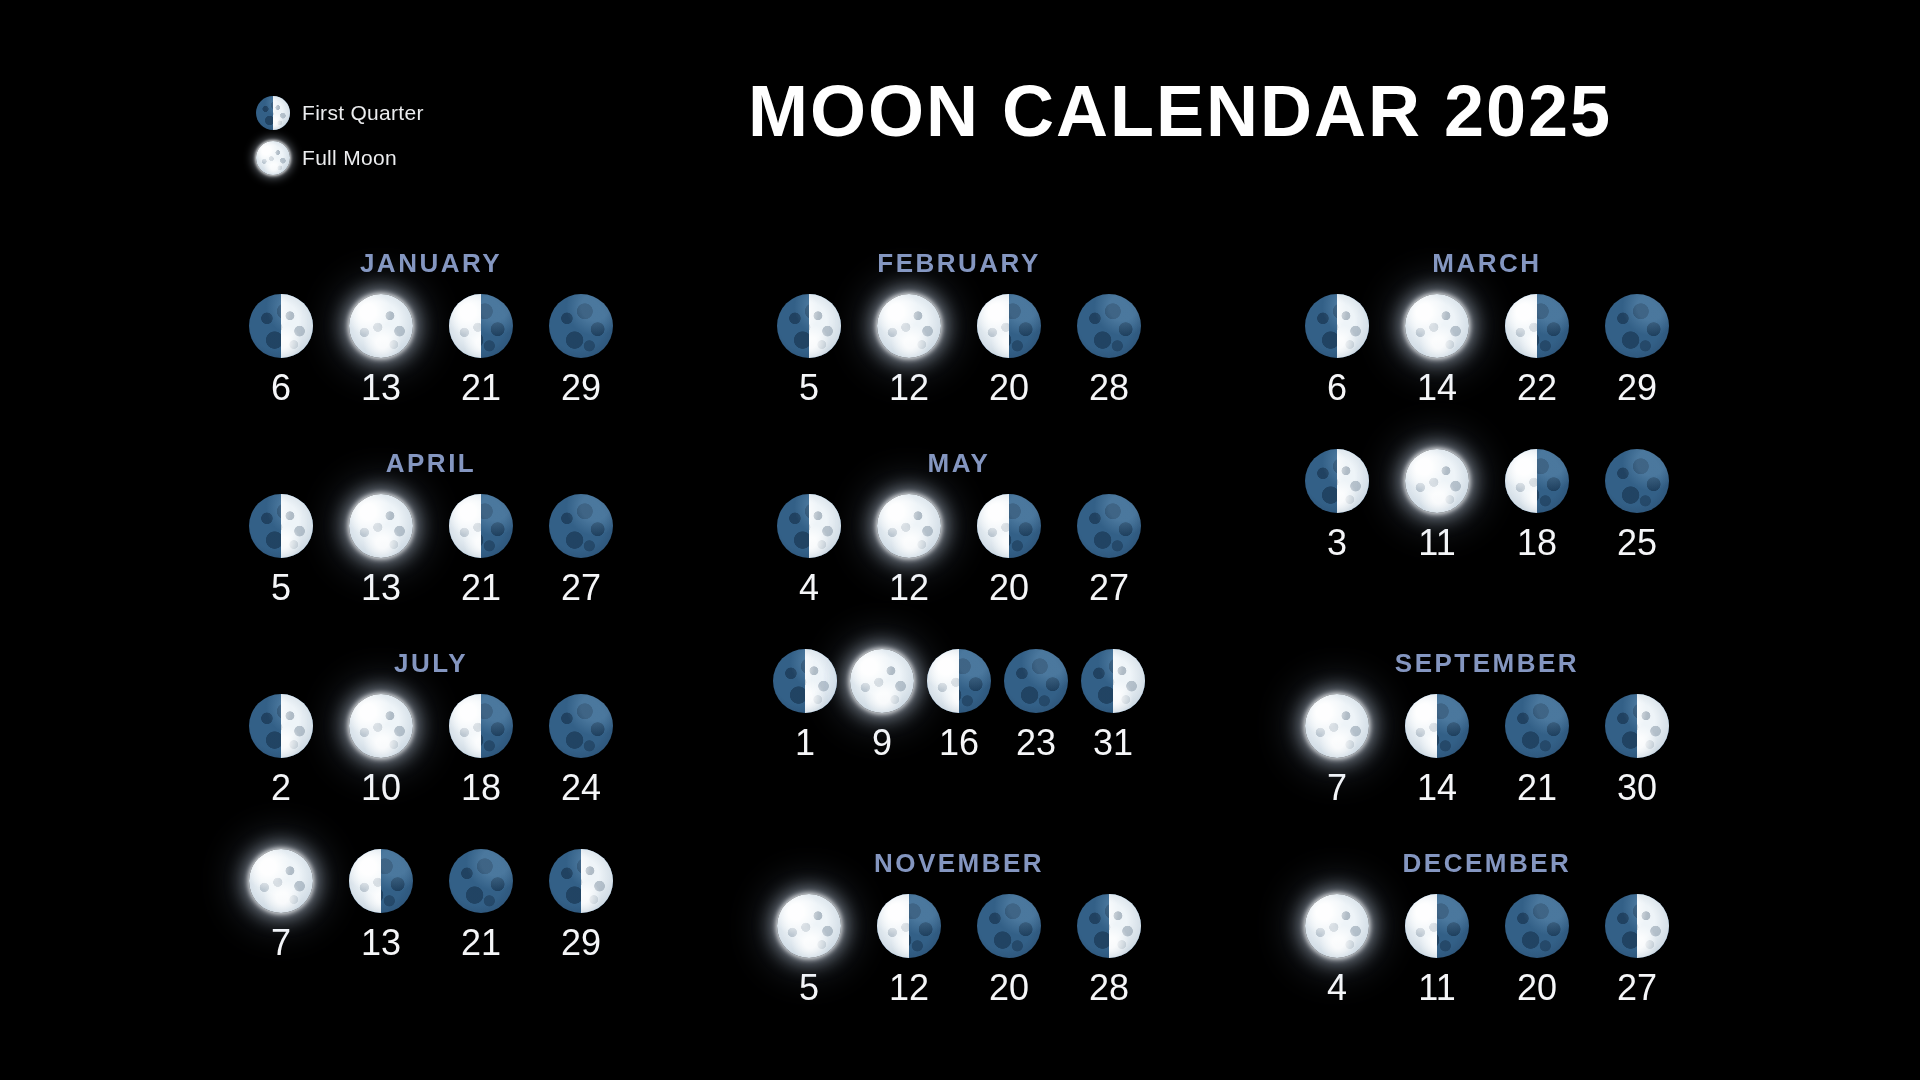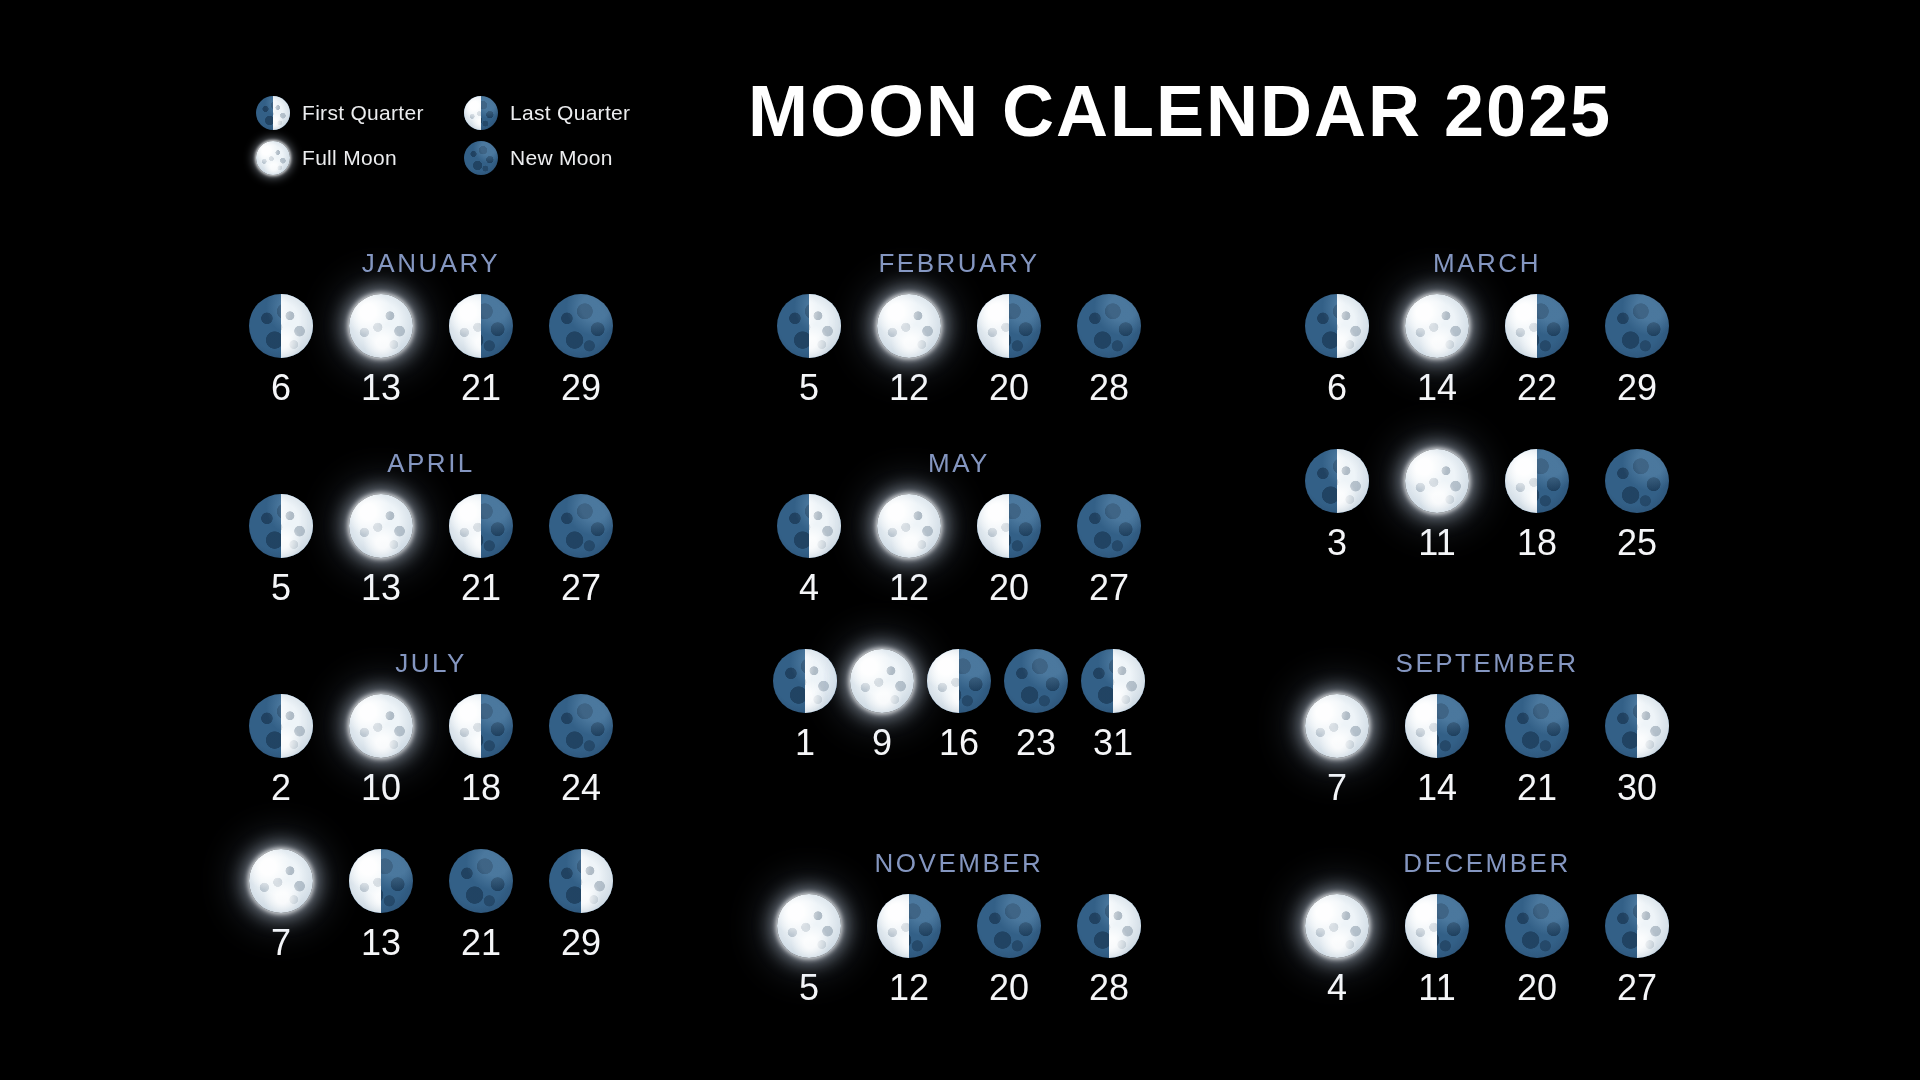--- a/index.html
+++ b/index.html
@@ -29,21 +29,21 @@
   
   .months-grid {
     position:absolute; left:216px; top:249px;
     display:grid;
     grid-template-columns:repeat(3,430px);
     column-gap:98px;
     grid-auto-rows:200px;
   }
   .month { text-align:center; }
   .month-name {
-    color:#8496c0; font-size:26px; font-weight:400; letter-spacing:2.5px;
+    color:#8496c0; font-size:26px; font-weight:700; letter-spacing:2.5px;
     line-height:28px; margin-bottom:17px;
   }
   .phases { display:flex; justify-content:center; align-items:flex-start; gap:36px; }
   .phases.tight { gap:13px; }
   .phase-item { display:flex; flex-direction:column; align-items:center; flex:none; }
   .phase-date { margin-top:12px; color:#f5f6f8; font-size:36px; font-weight:400; line-height:1; }
 
   
   .moon { position:relative; width:64px; height:64px; border-radius:50%; flex:none; }
   .moon .half { position:absolute; inset:0; border-radius:50%; }
@@ -94,35 +94,20 @@
           </div>
           <span class="legend-label">First Quarter</span>
         </div>
         <div class="legend-item">
           <div class="moon full sm">
             <div class="half light-side"></div>
           </div>
           <span class="legend-label">Full Moon</span>
         </div>
       </div>
-      <div class="legend-col">
-        <div class="legend-item">
-          <div class="moon last-quarter sm">
-            <div class="half dark-side"></div>
-            <div class="half light-side"></div>
-          </div>
-          <span class="legend-label">Last Quarter</span>
-        </div>
-        <div class="legend-item">
-          <div class="moon new sm">
-            <div class="half dark-side"></div>
-          </div>
-          <span class="legend-label">New Moon</span>
-        </div>
-      </div>
     </div>
   <h1 class="title">MOON CALENDAR 2025</h1>
   <main class="months-grid">
       <section class="month">
         <h2 class="month-name">JANUARY</h2>
         <div class="phases">
           <div class="phase-item">
             <div class="moon first-quarter">
               <div class="half dark-side"></div>
               <div class="half light-side"></div>

